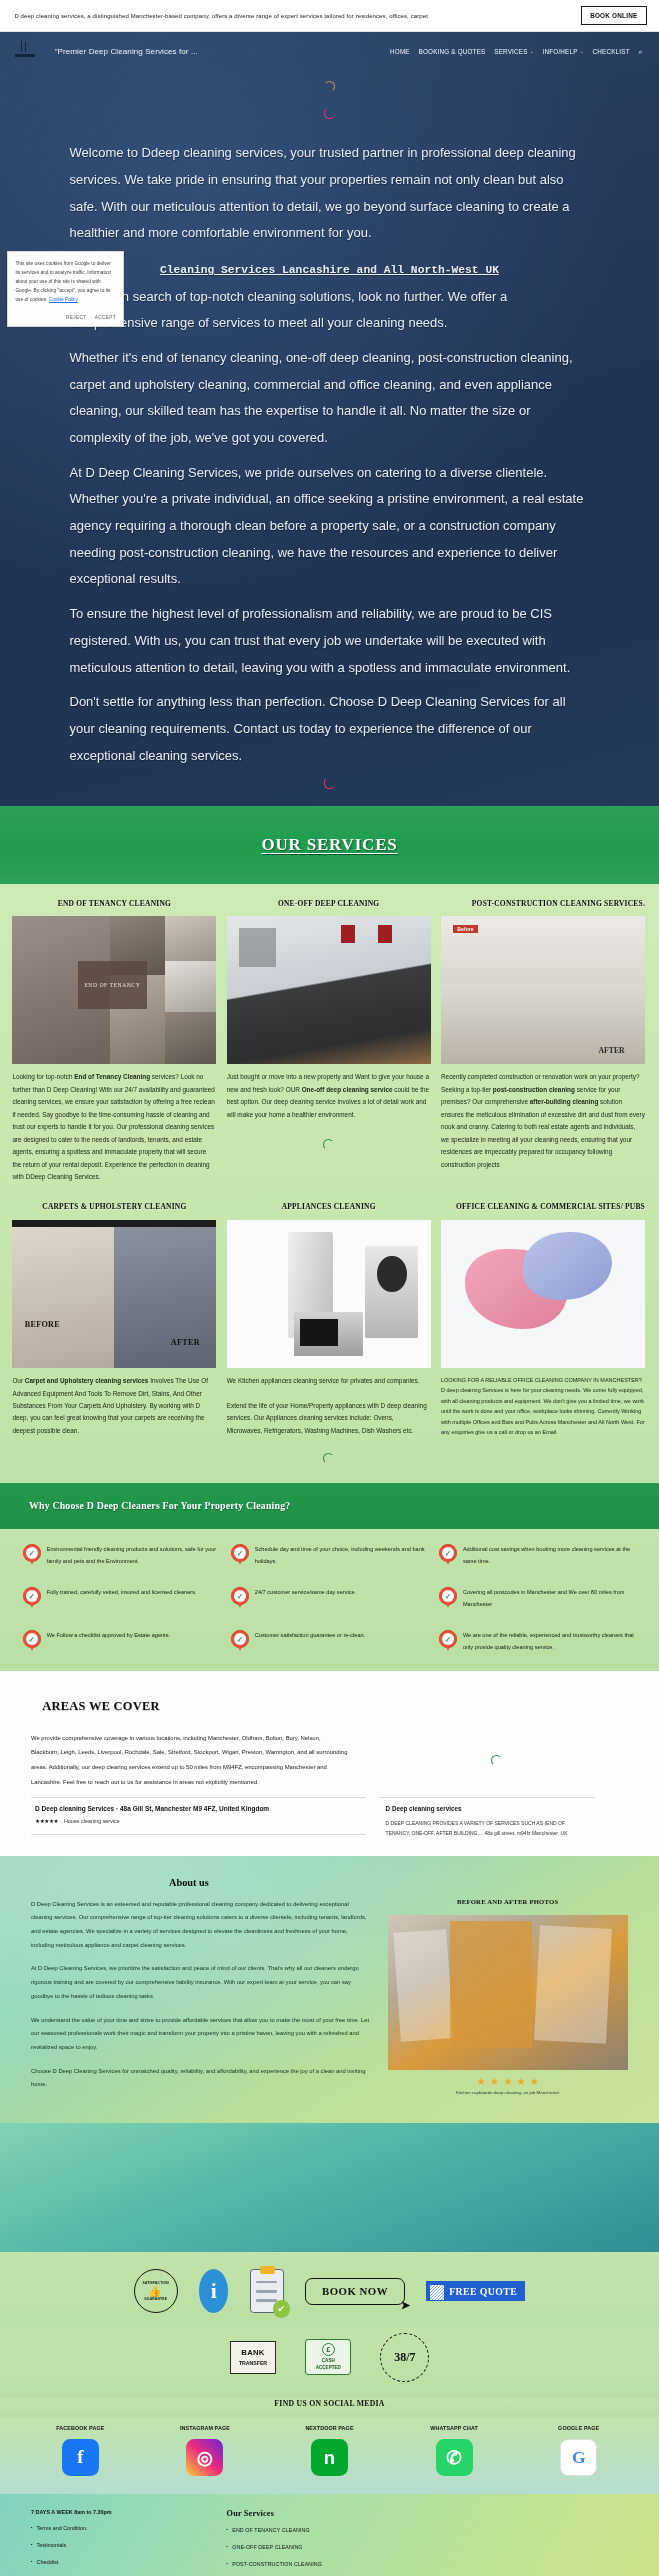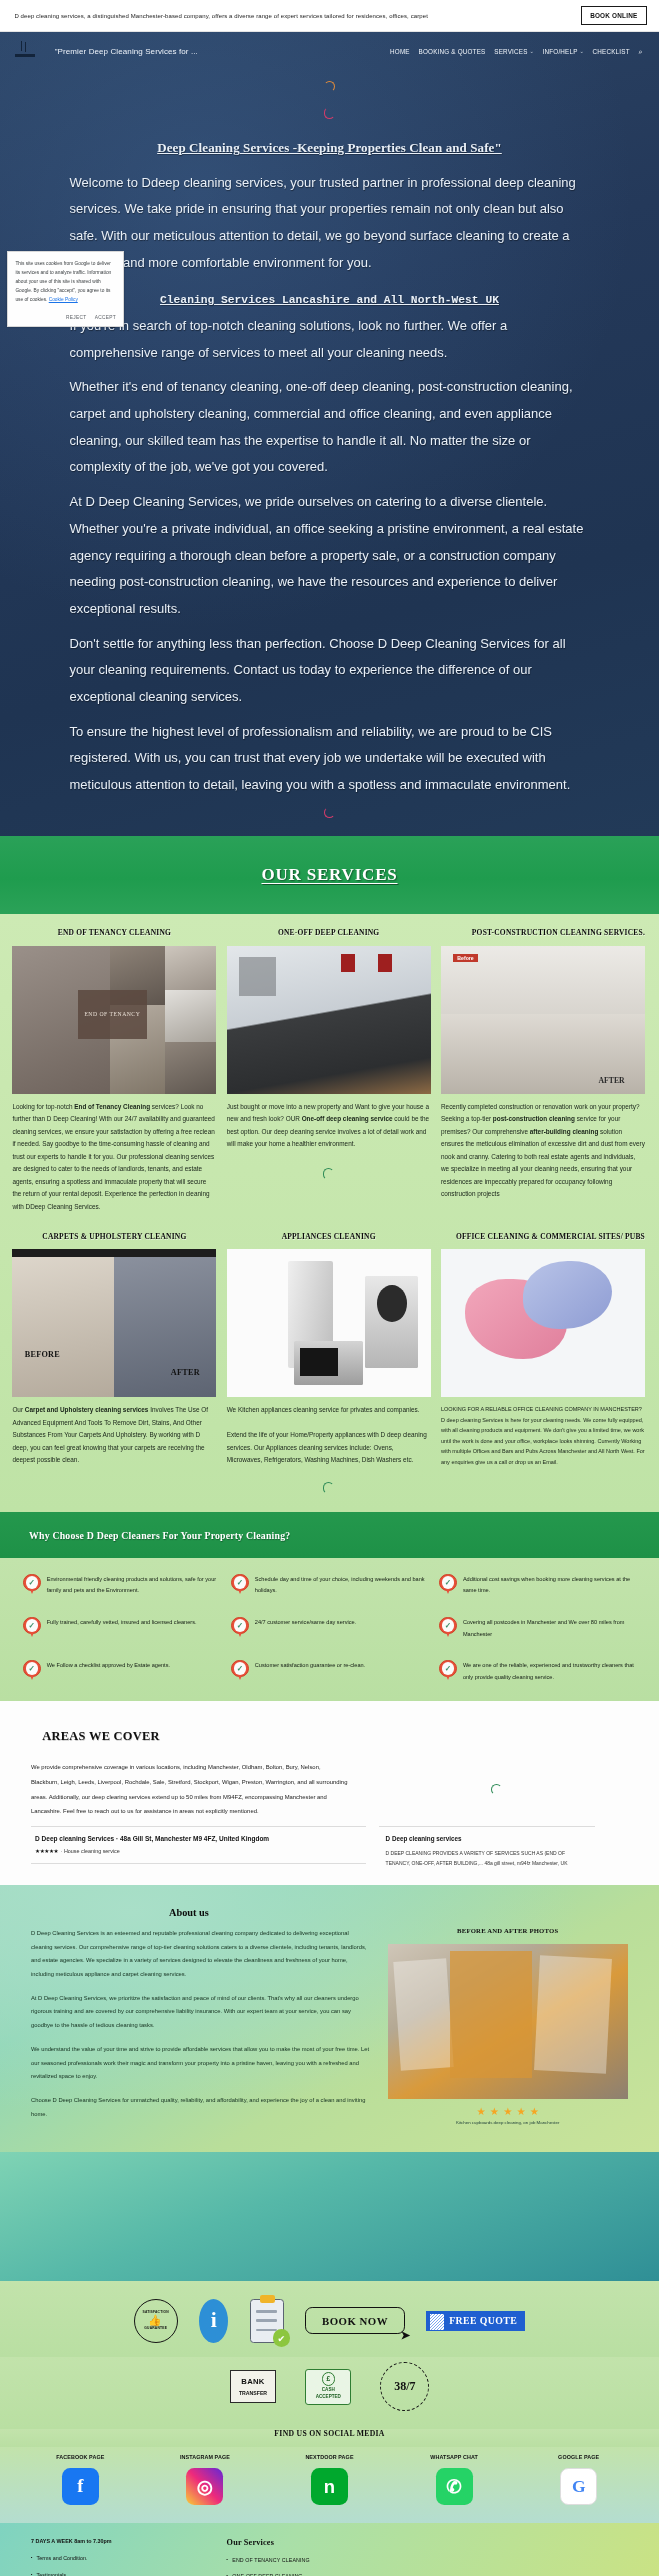--- a/index.html
+++ b/index.html
@@ -634,28 +634,27 @@
         <span>CHECKLIST</span>
       </div>
       <div class="search-icon">⌕</div>
     </div>
   </nav>
 
   <div class="spinner sp-orange hero-spin-1"></div>
   <div class="spinner sp-pink hero-spin-2"></div>
 
   <div class="hero-inner">
-    <h1 class="hero-h1">Deep Cleaning Services -Keeping Properties Clean and Safe"</h1>
     <p class="hero-p">Welcome to Ddeep cleaning services, your trusted partner in professional deep cleaning services. We take pride in ensuring that your properties remain not only clean but also safe. With our meticulous attention to detail, we go beyond surface cleaning to create a healthier and more comfortable environment for you.</p>
     <h2 class="hero-h2">Cleaning Services Lancashire and  All North-West UK</h2>
     <p class="hero-p">If you're in search of top-notch cleaning solutions, look no further. We offer a comprehensive range of services to meet all your cleaning needs.</p>
     <p class="hero-p">Whether it's end of tenancy cleaning, one-off deep cleaning, post-construction cleaning, carpet and upholstery cleaning, commercial and office cleaning, and even appliance cleaning, our skilled team has the expertise to handle it all. No matter the size or complexity of the job, we've got you covered.</p>
     <p class="hero-p">At D Deep Cleaning Services, we pride ourselves on catering to a diverse clientele. Whether you're a private individual, an office seeking a pristine environment, a real estate agency requiring a thorough clean before a property sale, or a construction company needing post-construction cleaning, we have the resources and experience to deliver exceptional results.</p>
+    <p class="hero-p">To ensure the highest level of professionalism and reliability, we are proud to be CIS registered. With us, you can trust that every job we undertake will be executed with meticulous attention to detail, leaving you with a spotless and immaculate environment.</p>
     <p class="hero-p">Don't settle for anything less than perfection. Choose D Deep Cleaning Services for all your cleaning requirements. Contact us today to experience the difference of our exceptional cleaning services.</p>
-    <p class="hero-p">To ensure the highest level of professionalism and reliability, we are proud to be CIS registered. With us, you can trust that every job we undertake will be executed with meticulous attention to detail, leaving you with a spotless and immaculate environment.</p>
   </div>
 
   <div class="spinner sp-pink" style="margin-top:6.2px;"></div>
 
   <div class="cookie-box">
     <div class="cookie-text">
       <span>This site uses cookies from Google to deliver its services and to analyze traffic. Information about your use of this site is shared with Google. By clicking "accept", you agree to its use of cookies. </span><span class="cookie-link">Cookie Policy</span>
     </div>
     <div class="cookie-actions">
       <button class="cookie-btn">REJECT</button>

